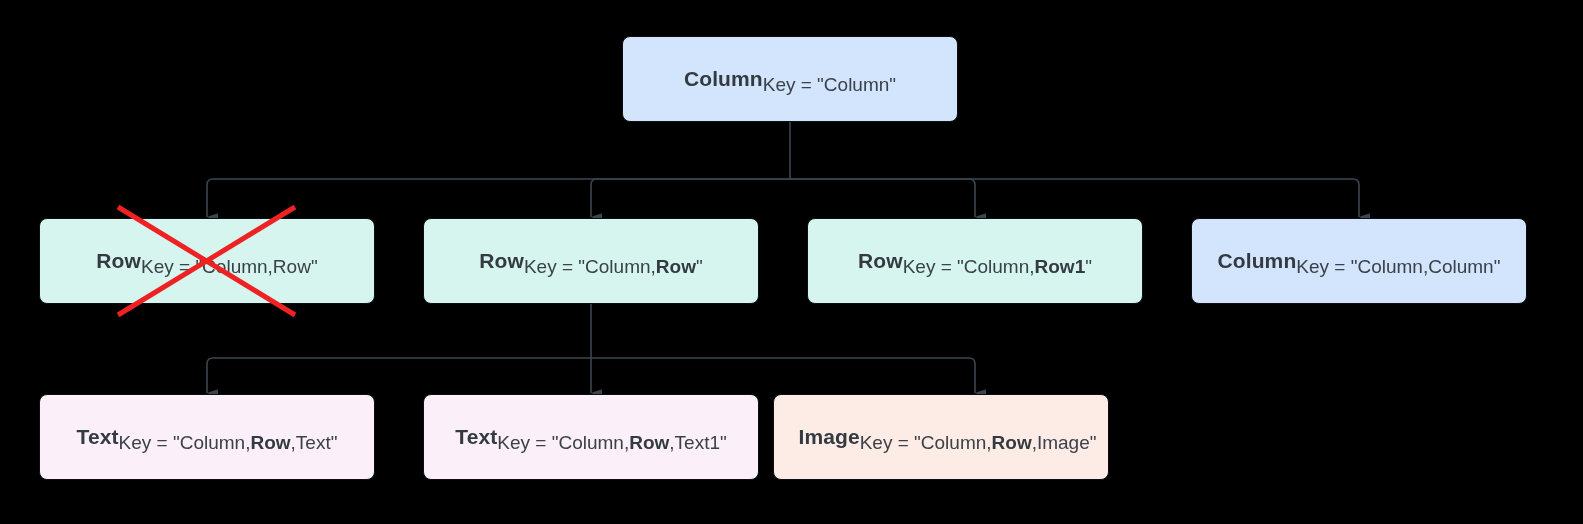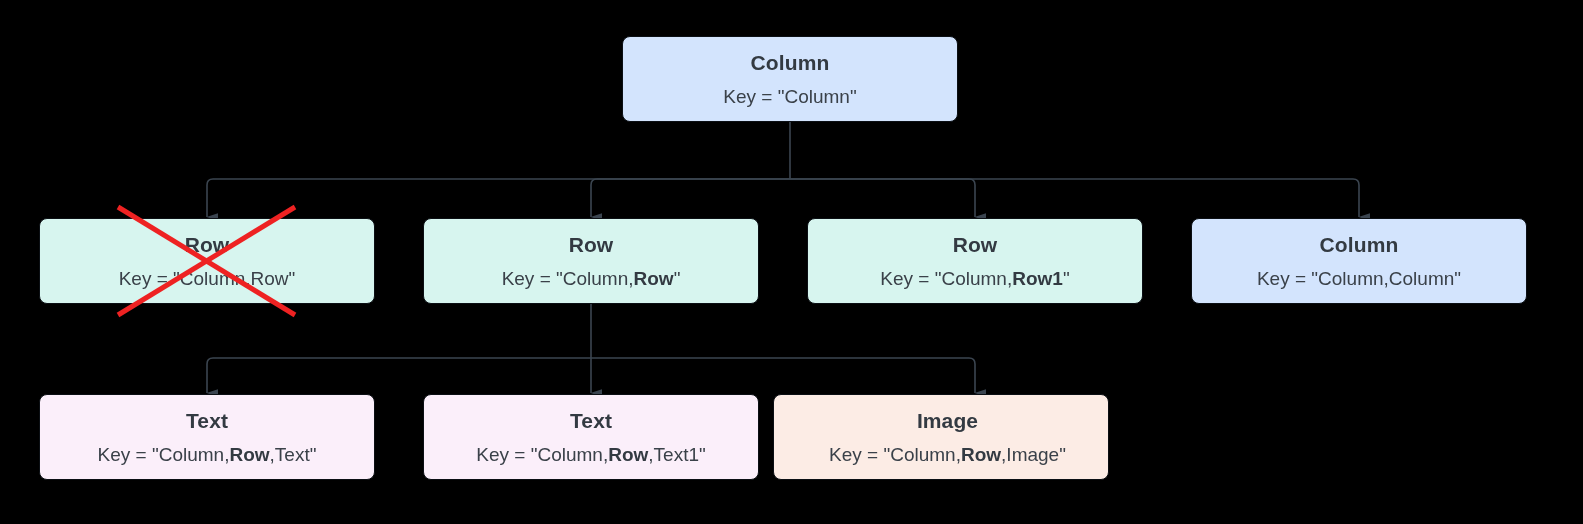--- a/index.html
+++ b/index.html
@@ -23,21 +23,21 @@
     width: 1583px;
     height: 524px;
     pointer-events: none;
   }
   .node {
     position: absolute;
     box-sizing: border-box;
     border-radius: 8px;
     border: 1px solid #0b0f14;
     display: flex;
-    flex-direction: column;
+    flex-direction: row;
     align-items: center;
     justify-content: center;
     text-align: center;
     color: #333a42;
     overflow: hidden;
   }
   .node-title {
     font-size: 21px;
     font-weight: bold;
     line-height: 1.1;

